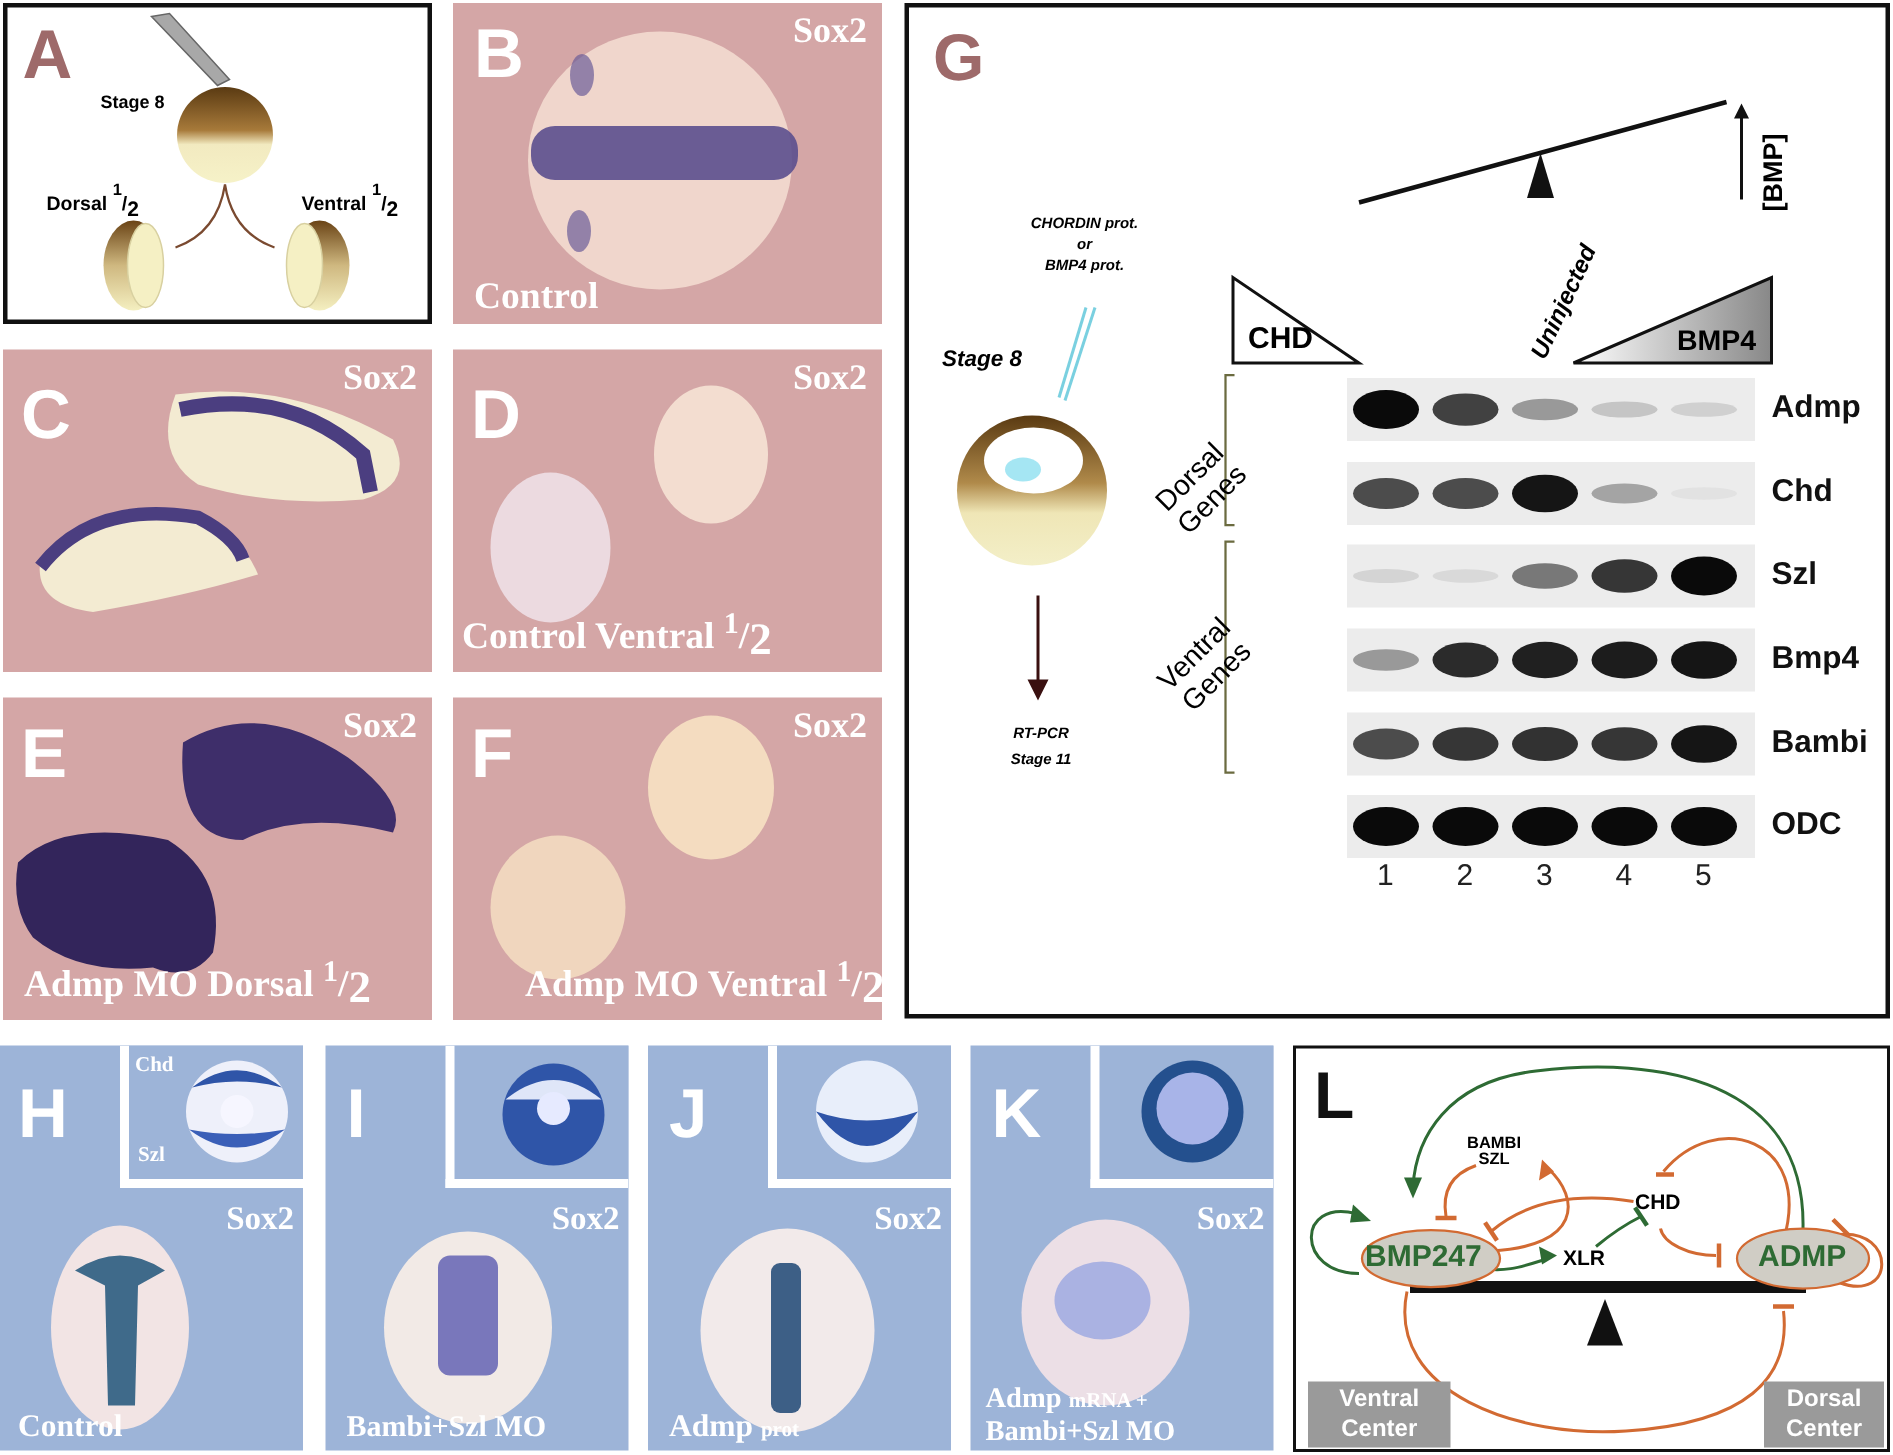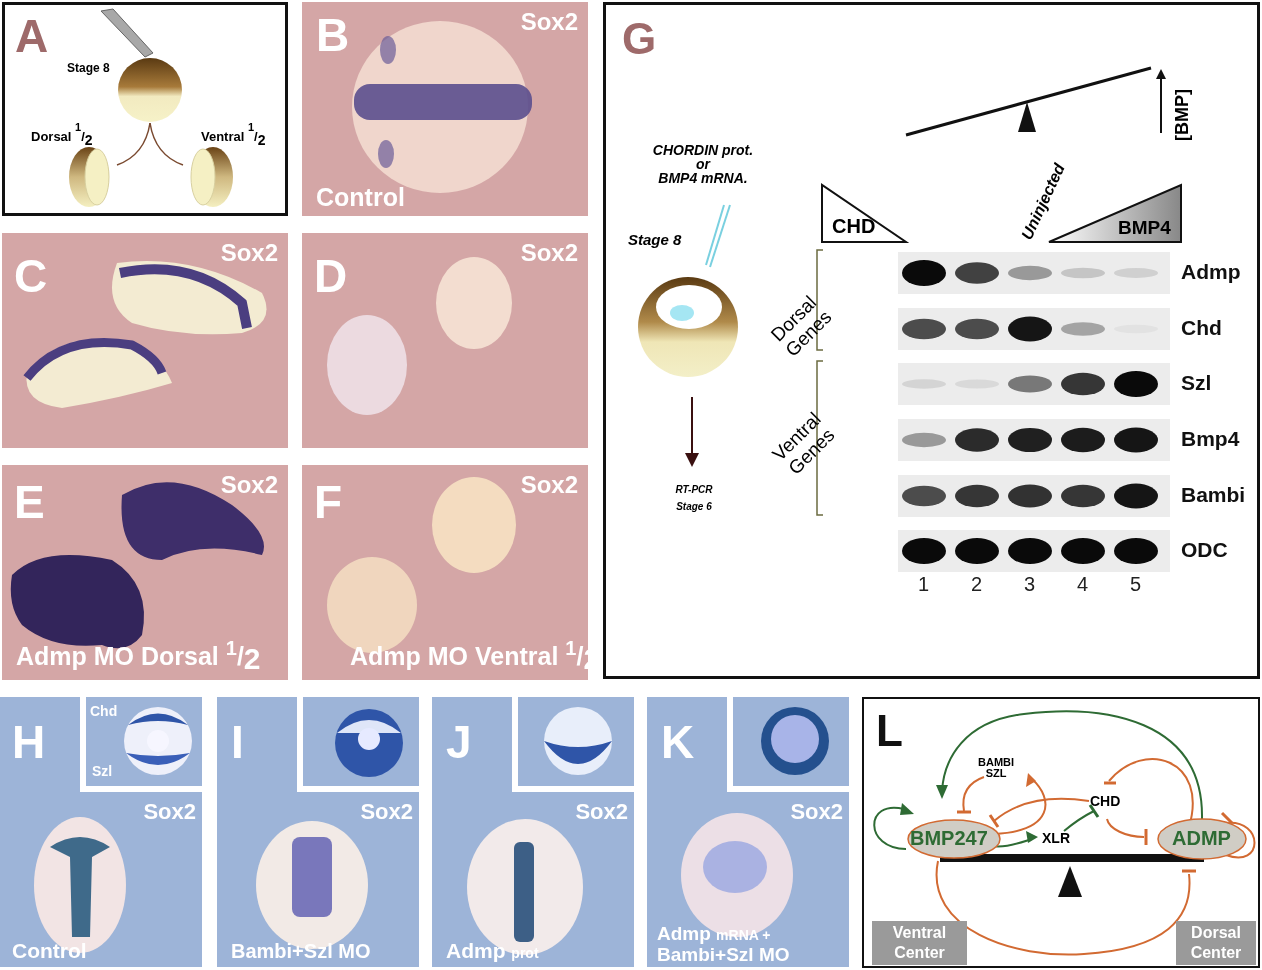--- a/index.html
+++ b/index.html
@@ -2,21 +2,21 @@
 <html><head>
 <meta charset="utf-8">
 <style>
   * { box-sizing: border-box; margin: 0; padding: 0; }
   body { width: 1262px; height: 970px; background: #fff; position: relative; overflow: hidden; font-family: "Liberation Sans", sans-serif; }
   .panel { position: absolute; overflow: hidden; }
   .pink { background: #d4a6a6; }
   .blue { background: #9db4d8; }
   .letter { position: absolute; font-weight: bold; font-size: 46px; line-height: 1; }
   .letter.w { color: #fff; }
-  .lbl { position: absolute; color: #fff; font-weight: bold; white-space: nowrap; }
+  .lbl { position: absolute; color: #fff; font-weight: bold; white-space: nowrap; font-family: Liberation Serif, serif; }
   .sox { font-size: 24px; right: 10px; top: 6px; }
   .cap { font-size: 25px; bottom: 4px; }
   .frac sup { font-size: 20px; vertical-align: 10px; }
   .frac sub { font-size: 30px; vertical-align: -4px; }
   .abs { position: absolute; }
   svg { position: absolute; left: 0; top: 0; }
   .blot-lbl { position: absolute; font-weight: bold; font-size: 21px; color: #111; }
   .lane-num { position: absolute; font-size: 20px; color: #222; }
   .inset { position: absolute; right: 0; top: 0; width: 122px; height: 95px; background: #9db4d8; border-left: 6px solid #fff; border-bottom: 6px solid #fff; }
 </style>
@@ -88,20 +88,23 @@
   <div class="lbl sox">Sox2</div>
 </div>
 
 <div class="panel pink" style="left:302px;top:233px;width:286px;height:215px;">
   <svg width="286" height="215">
     <ellipse cx="172" cy="70" rx="38" ry="46" fill="#f3ddd0"></ellipse>
     <ellipse cx="65" cy="132" rx="40" ry="50" fill="#ecdae0"></ellipse>
   </svg>
   <div class="letter w" style="left:12px;top:20px;">D</div>
   <div class="lbl sox">Sox2</div>
+  <div class="lbl cap frac" style="left:6px;">
+    <span>Control Ventral</span> <sup>1</sup>/<sub>2</sub>
+  </div>
 </div>
 
 <div class="panel pink" style="left:2px;top:465px;width:286px;height:215px;">
   <svg width="286" height="215">
     <path d="M120 30 Q170 0 230 40 Q270 70 260 90 Q200 75 160 95 Q115 95 120 30 Z" fill="#3e2e6a"></path>
     <path d="M10 110 Q40 80 110 95 Q150 120 140 170 Q125 190 100 180 Q50 185 20 160 Q5 140 10 110 Z" fill="#33255b"></path>
   </svg>
   <div class="letter w" style="left:12px;top:14px;">E</div>
   <div class="lbl sox">Sox2</div>
   <div class="lbl cap frac" style="left:14px;margin-top:40px;">
@@ -185,29 +188,29 @@
         <ellipse cx="477" cy="491" rx="22" ry="11.2" fill="rgb(54,54,54)"></ellipse>
         <ellipse cx="530" cy="491" rx="22" ry="12.549999999999999" fill="rgb(21,21,21)"></ellipse>
         <rect x="292" y="525" width="272" height="42" fill="#ececec"></rect>
         <ellipse cx="318" cy="546" rx="22" ry="13" fill="rgb(10,10,10)"></ellipse>
         <ellipse cx="371" cy="546" rx="22" ry="13" fill="rgb(10,10,10)"></ellipse>
         <ellipse cx="424" cy="546" rx="22" ry="13" fill="rgb(10,10,10)"></ellipse>
         <ellipse cx="477" cy="546" rx="22" ry="13" fill="rgb(10,10,10)"></ellipse>
         <ellipse cx="530" cy="546" rx="22" ry="13" fill="rgb(10,10,10)"></ellipse>
       </g>
   </svg>
-  <div class="abs" style="left:32px;top:138px;width:130px;text-align:center;font-size:14px;font-weight:bold;font-style:italic;line-height:14px;">
+  <div class="abs" style="left:52px;top:138px;width:130px;text-align:center;font-size:10px;font-weight:bold;font-style:italic;line-height:14px;">
     <div>CHORDIN prot.</div>
     <div>or</div>
-    <div>BMP4 mRNA.</div>
+    <div>BMP4 prot.</div>
   </div>
   <div class="abs" style="left:22px;top:226px;font-size:15px;font-weight:bold;font-style:italic;">Stage 8</div>
   <div class="abs" style="left:40px;top:476px;width:96px;text-align:center;font-size:10px;font-weight:bold;font-style:italic;line-height:17px;">
     <div>RT-PCR</div>
-    <div>Stage 6</div>
+    <div>Stage 11</div>
   </div>
   <div class="abs" style="left:552px;top:82px;font-size:18px;font-weight:bold;transform:rotate(-90deg);transform-origin:left top;width:70px;top:136px;left:566px;">[BMP]</div>
   <div class="abs" style="left:226px;top:210px;font-size:20px;font-weight:bold;">CHD</div>
   <div class="abs" style="left:512px;top:212px;font-size:19px;font-weight:bold;">BMP4</div>
   <div class="abs" style="left:412px;top:230px;font-size:16px;font-weight:bold;font-style:italic;transform:rotate(-65deg);transform-origin:left top;white-space:nowrap;">Uninjected</div>
   <div class="abs" style="left:180px;top:300px;font-size:19px;text-align:center;line-height:21px;transform:rotate(-45deg);transform-origin:center;width:70px;margin-left:-20px;">
     <div>Dorsal</div>
       <div>Genes</div>
   </div>
   <div class="abs" style="left:180px;top:418px;font-size:19px;text-align:center;line-height:21px;transform:rotate(-45deg);transform-origin:center;width:80px;margin-left:-22px;">

